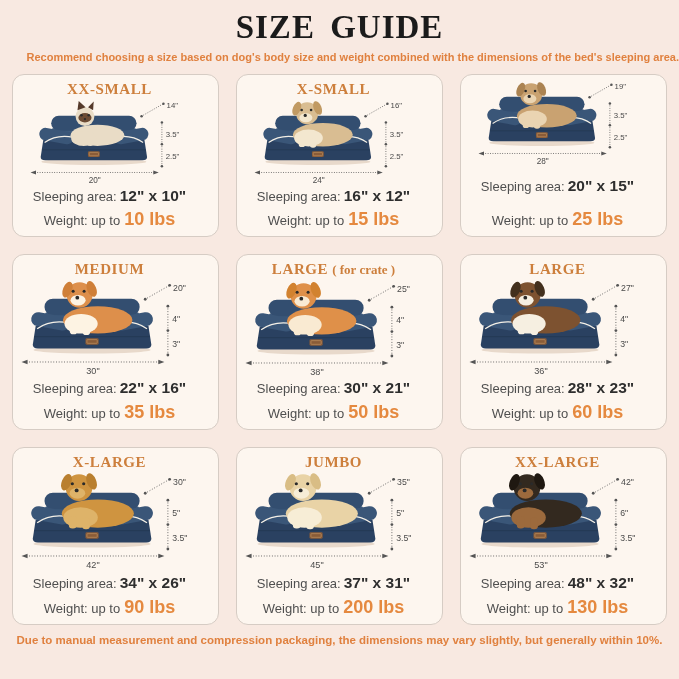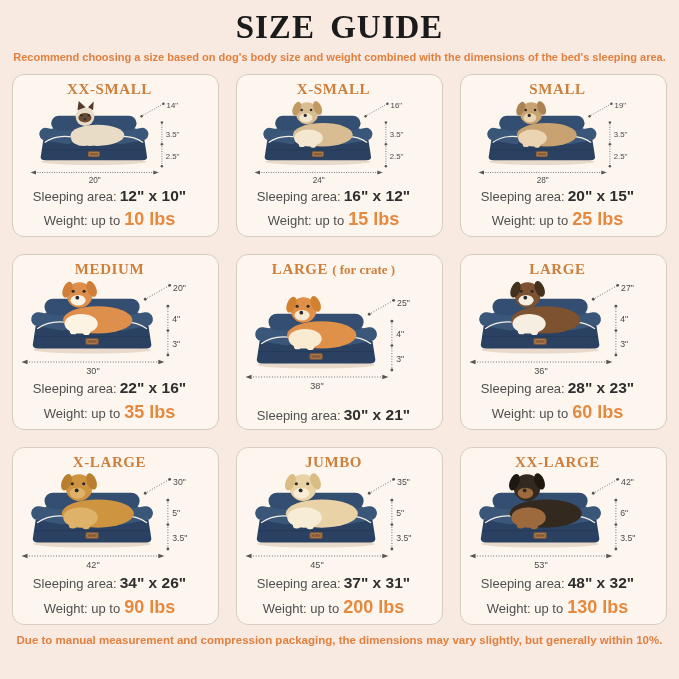--- a/index.html
+++ b/index.html
@@ -1,20 +1,20 @@
 <!DOCTYPE html>
 <html><head>
 <meta charset="utf-8">
 <style>
   html,body{margin:0;padding:0;width:679px;height:679px;overflow:hidden;background:#f8e9e1;
     font-family:"Liberation Sans",sans-serif;}
   .page{width:679px;height:506px;position:relative;}
   .title{margin:0;padding-top:10px;text-align:center;font-family:"Liberation Serif",serif;
     font-weight:700;font-size:33px;line-height:34px;color:#1b1b1b;letter-spacing:1px;word-spacing:6px;}
-  .subtitle{margin-top:7px;text-align:center;font-size:11px;font-weight:700;color:#e0813f;white-space:nowrap;}
+  .subtitle{margin-top:7px;text-align:right;font-size:11px;font-weight:700;color:#e0813f;white-space:nowrap;}
   .grid{margin:11px 12px 0 12px;display:grid;grid-template-columns:repeat(3,1fr);
     grid-template-rows:163px 176px 178px;column-gap:17px;row-gap:17px;}
   .cell{background:#fdf6ef;border:1px solid #d6ccc4;border-radius:12px;text-align:center;
     padding:5px 17px 4px 5px;box-sizing:border-box;display:flex;flex-direction:column;justify-content:space-between;}
   .cell-title{font-family:"Liberation Serif",serif;font-weight:700;font-size:15px;color:#cd7f3c;
     letter-spacing:.6px;line-height:18px;}
   .cell-title .note{font-size:13px;letter-spacing:0;margin-left:4px;font-weight:700;}
   .cell-title .note:empty{display:none;}
   .illus{display:block;margin:0 auto;width:100%;}
   .r1 .illus{height:86px;}
@@ -131,21 +131,20 @@
         <text class="dim" x="178" y="12">16"</text>
         <text class="dim" x="177" y="48">3.5"</text>
         <text class="dim" x="177" y="77">2.5"</text>
         <text class="dim mid" x="86" y="108">24"</text>
       </svg>
       <div class="sleep-line"><span>Sleeping area:</span><span class="val">16" x 12"</span></div>
       <div class="weight-line"><span>Weight:</span> <span>up to</span><span class="val">15 lbs</span></div>
     </div>
 
     <div class="cell r1">
-      <div class="cell-title"><span>SMALL</span></div>
       <svg class="illus" viewBox="0 0 210 110">
         <use href="#bed" x="6" y="2" width="158" height="84"></use>
         <use href="#dog" class="p-frenchie" x="38" y="-2" width="100" height="67"></use>
         <use href="#anno" width="210" height="110"></use>
         <text class="dim" x="178" y="12">19"</text>
         <text class="dim" x="177" y="48">3.5"</text>
         <text class="dim" x="177" y="77">2.5"</text>
         <text class="dim mid" x="86" y="108">28"</text>
       </svg>
       <div class="sleep-line"><span>Sleeping area:</span><span class="val">20" x 15"</span></div>
@@ -172,20 +171,21 @@
       <svg class="illus" viewBox="0 0 210 110">
         <use href="#bed" x="6" y="2" width="158" height="84"></use>
         <use href="#dog" class="p-shiba" x="36" y="-4" width="104" height="70"></use>
         <use href="#anno" width="210" height="110"></use>
         <text class="dim" x="178" y="12">25"</text>
         <text class="dim" x="177" y="48">4"</text>
         <text class="dim" x="177" y="77">3"</text>
         <text class="dim mid" x="86" y="108">38"</text>
       </svg>
       <div class="sleep-line"><span>Sleeping area:</span><span class="val">30" x 21"</span></div>
+      <div class="weight-line"><span>Weight:</span> <span>up to</span><span class="val">50 lbs</span></div>
     </div>
 
     <div class="cell r2">
       <div class="cell-title"><span>LARGE</span></div>
       <svg class="illus" viewBox="0 0 210 110">
         <use href="#bed" x="6" y="2" width="158" height="84"></use>
         <use href="#dog" class="p-aussie" x="36" y="-4" width="104" height="70"></use>
         <use href="#anno" width="210" height="110"></use>
         <text class="dim" x="178" y="12">27"</text>
         <text class="dim" x="177" y="48">4"</text>

